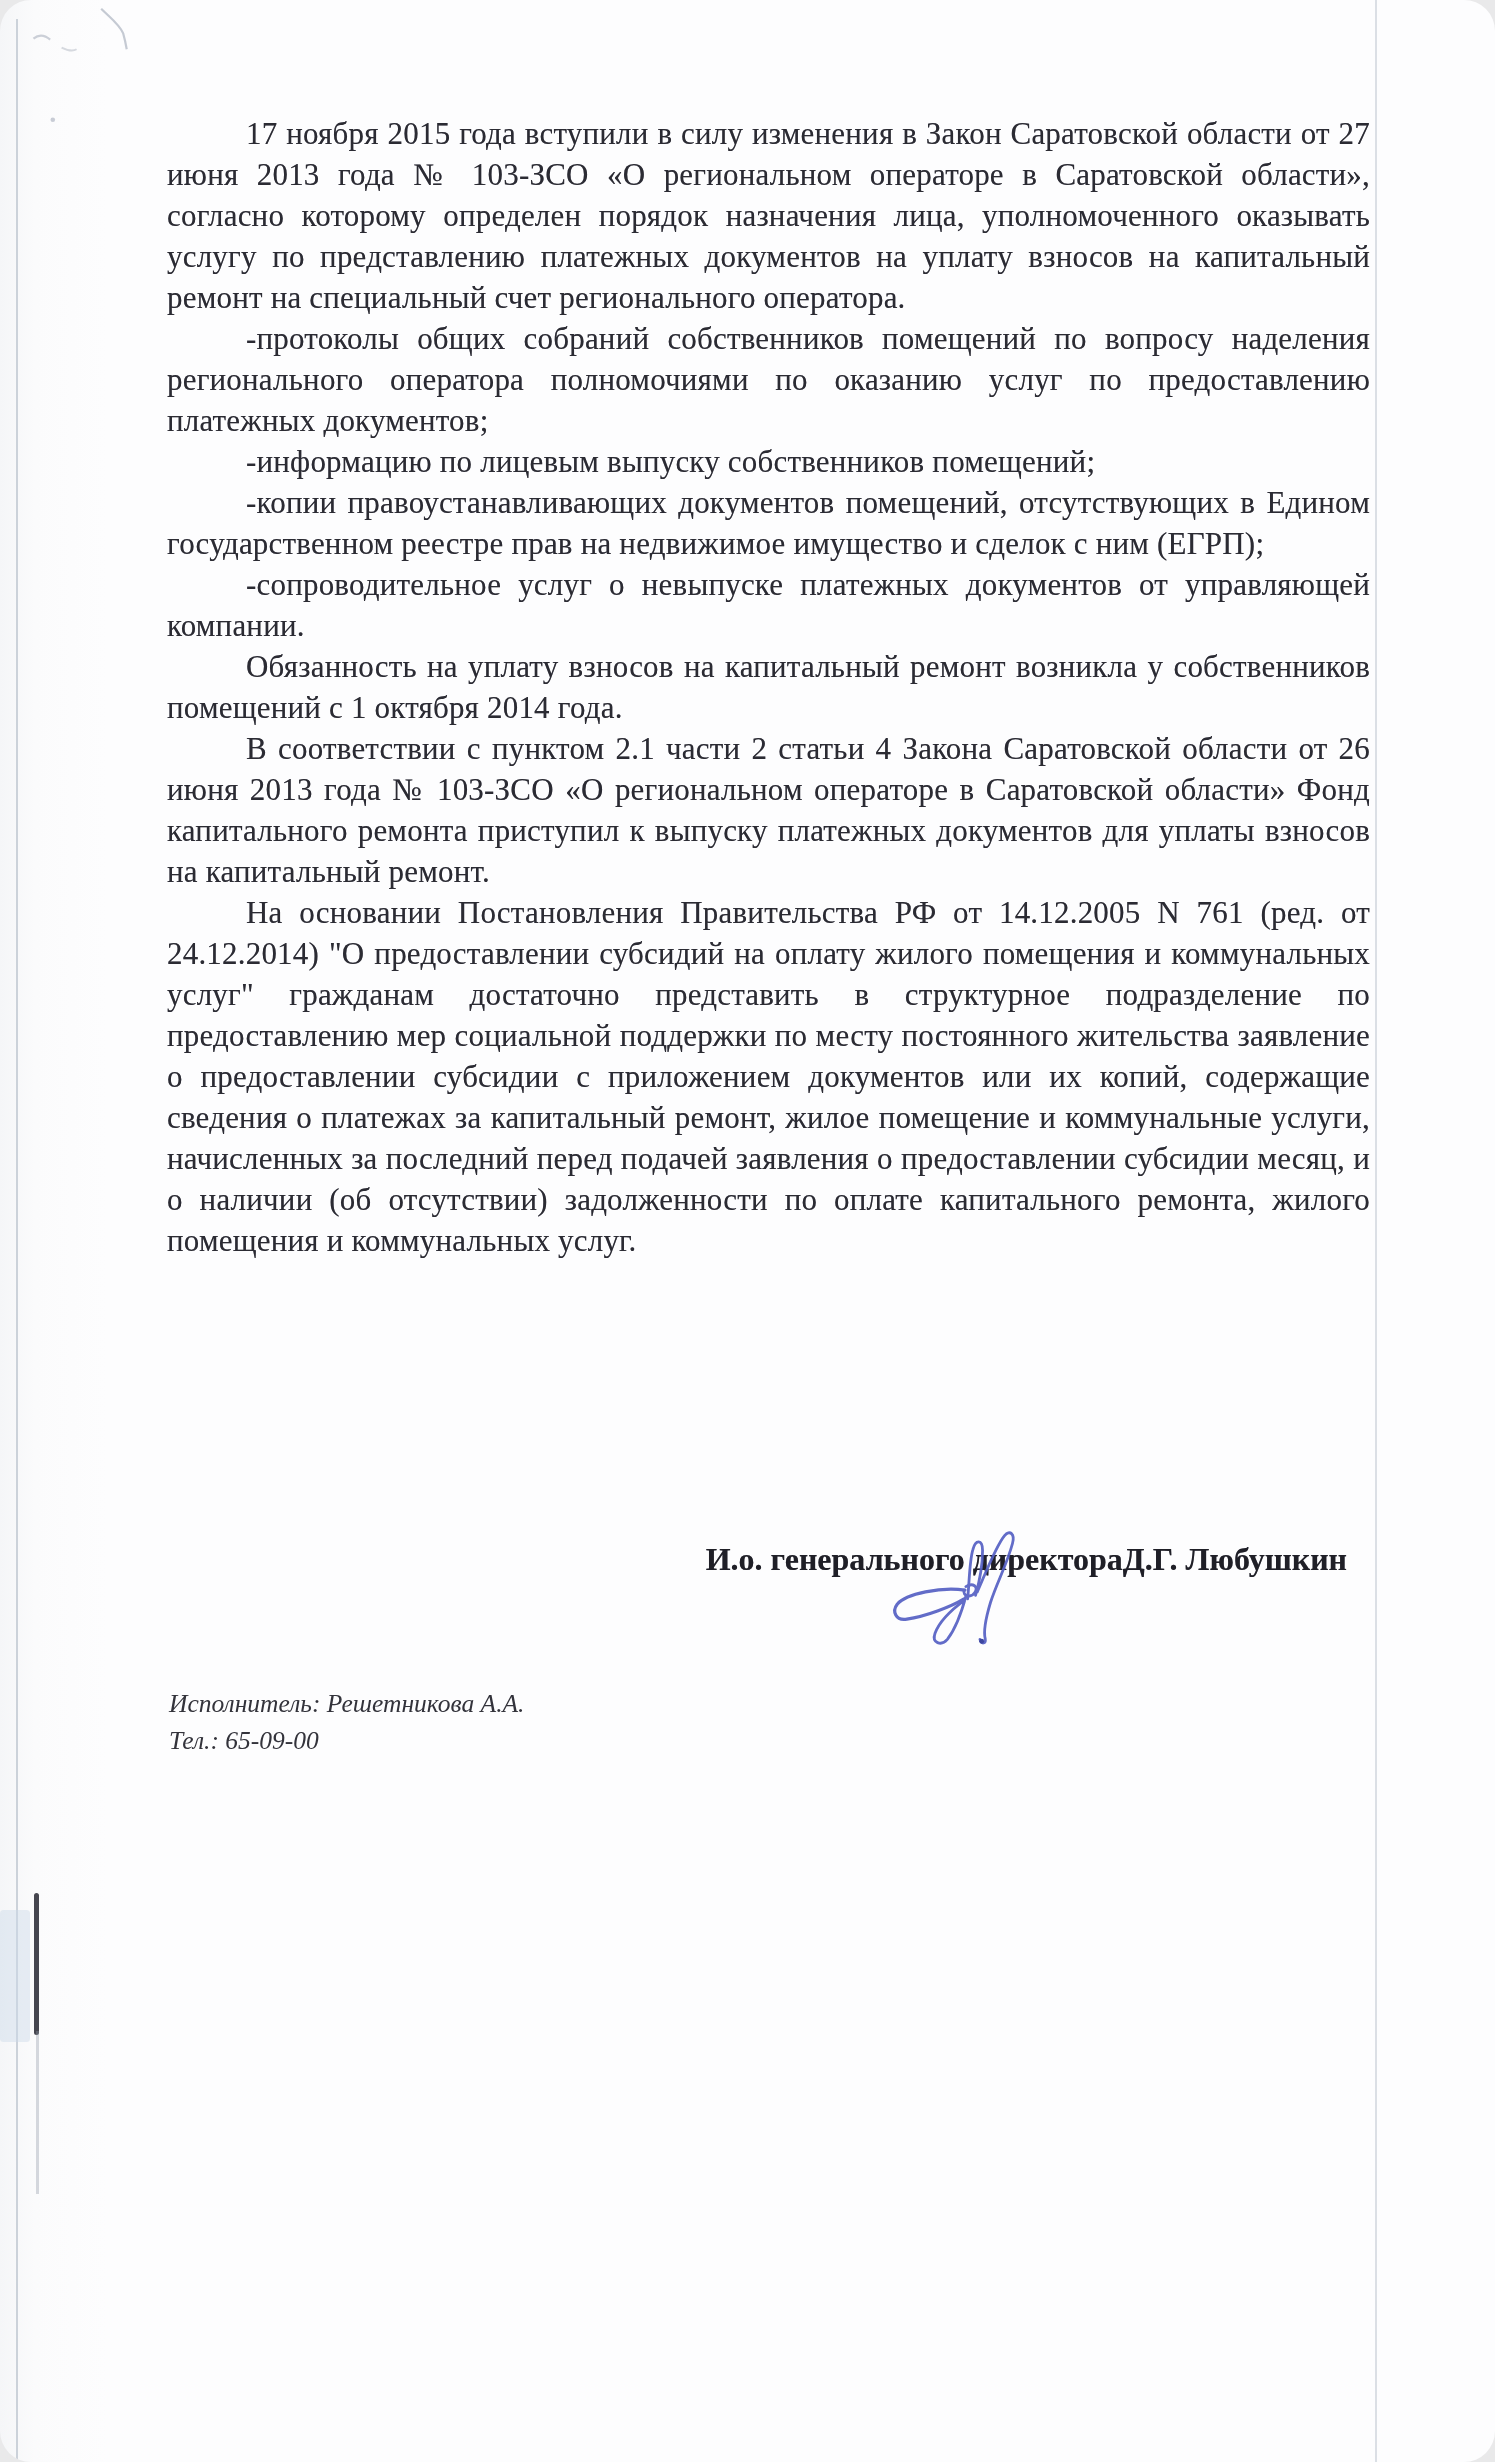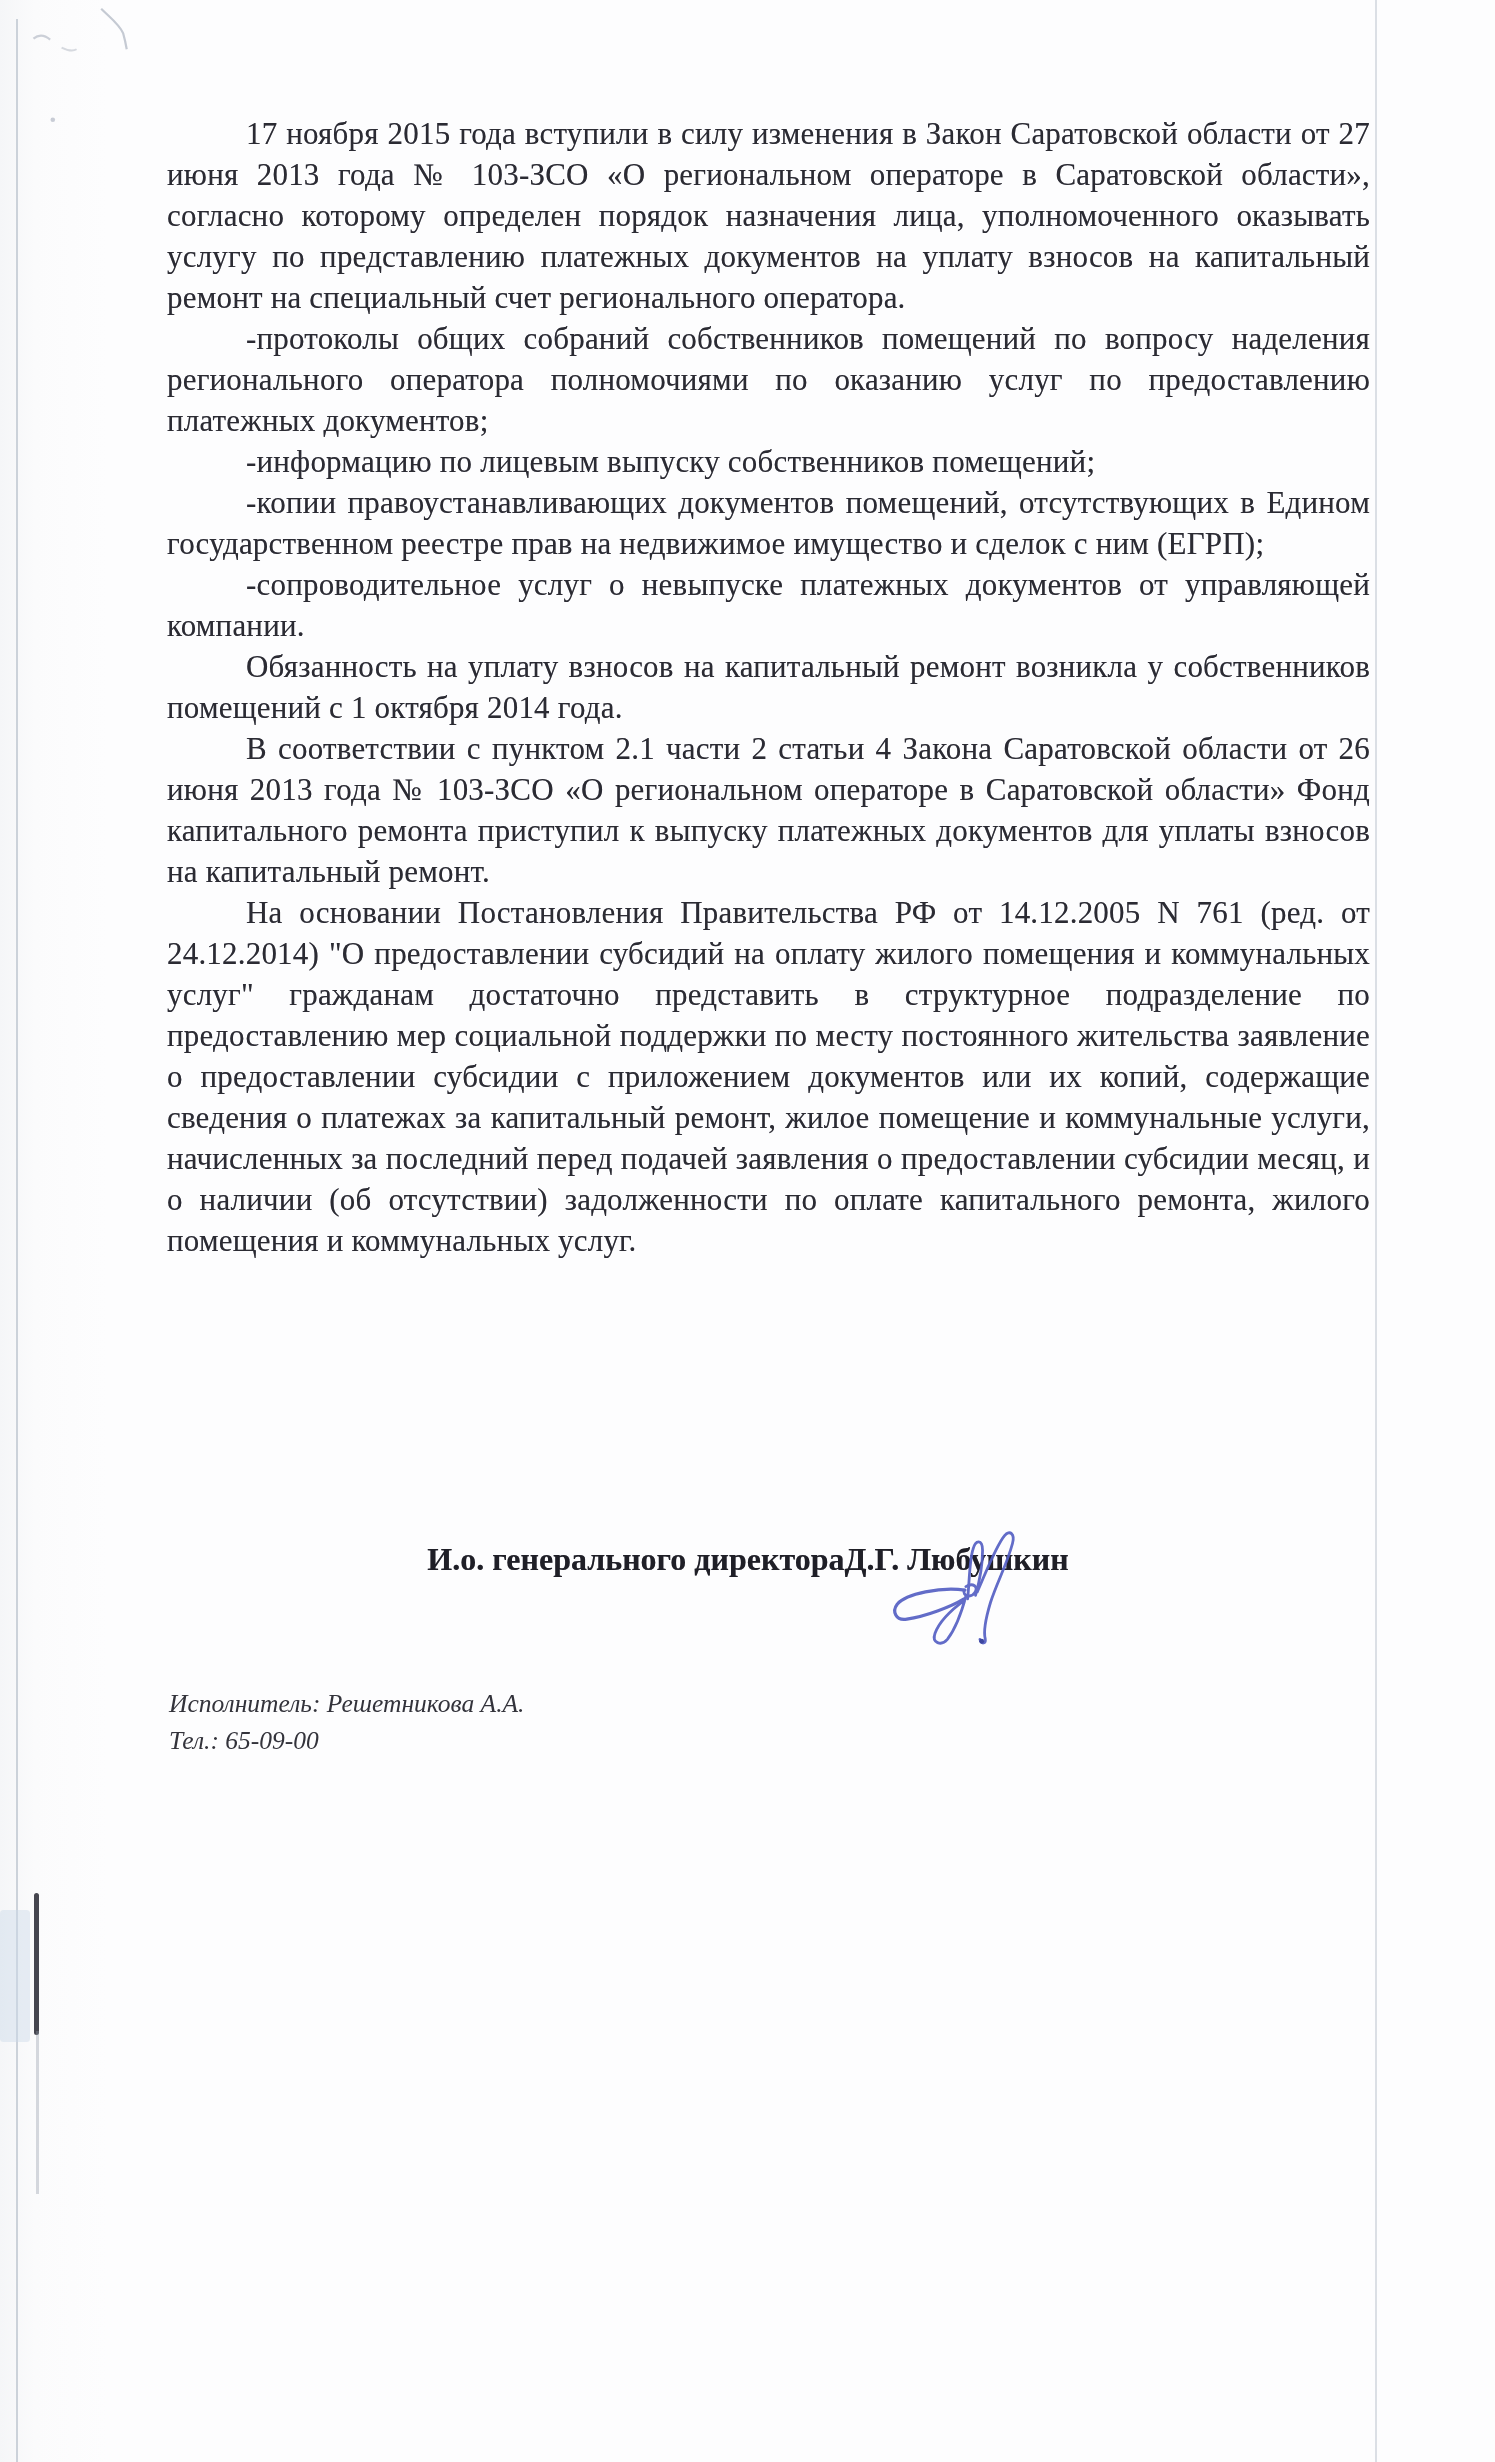--- a/index.html
+++ b/index.html
@@ -3,31 +3,32 @@
 <meta charset="utf-8">
 <style>
   html,body{margin:0;padding:0;background:#e9e9ea;}
   .page{
     position:relative;
     width:1495px;height:2462px;
     background:linear-gradient(90deg,#f5f6f8 0px,#fbfbfc 35px,#fdfdfe 106px,#fdfdfe 100%);
     overflow:hidden;
     font-family:"Liberation Serif", serif;
     color:#2b2b33;
+    border-radius:31px;
   }
   .body-text{
     position:absolute;left:167px;top:113px;width:1203px;
     font-size:31px;line-height:41px;
     text-align:justify;letter-spacing:0.2px;
     text-shadow:0 0 0.5px rgba(43,43,60,0.45);
   }
   .body-text p{margin:0;text-indent:79px;}
   .signoff{
-    position:absolute;left:159px;top:1541px;width:1178px;
-    display:flex;justify-content:center;
+    position:absolute;left:169px;top:1541px;width:1178px;
+    display:flex;justify-content:flex-end;
     font-weight:bold;font-size:32px;color:#1f1f27;
     text-shadow:0 0 0.5px rgba(30,30,45,0.5);
   }
   .footer{
     position:absolute;left:169px;top:1685px;
     font-style:italic;font-size:25.5px;line-height:37px;color:#33333b;
   }
   .edge-left{position:absolute;left:16px;top:19.3px;width:1.8px;height:2443px;background:rgba(168,178,192,0.55);}
   .edge-right{position:absolute;left:1375px;top:0;width:1.8px;height:2462px;background:rgba(178,186,200,0.45);}
   .streak-dark{position:absolute;left:34px;top:1893px;width:5.3px;height:142px;background:#46464f;border-radius:2.6px;}

